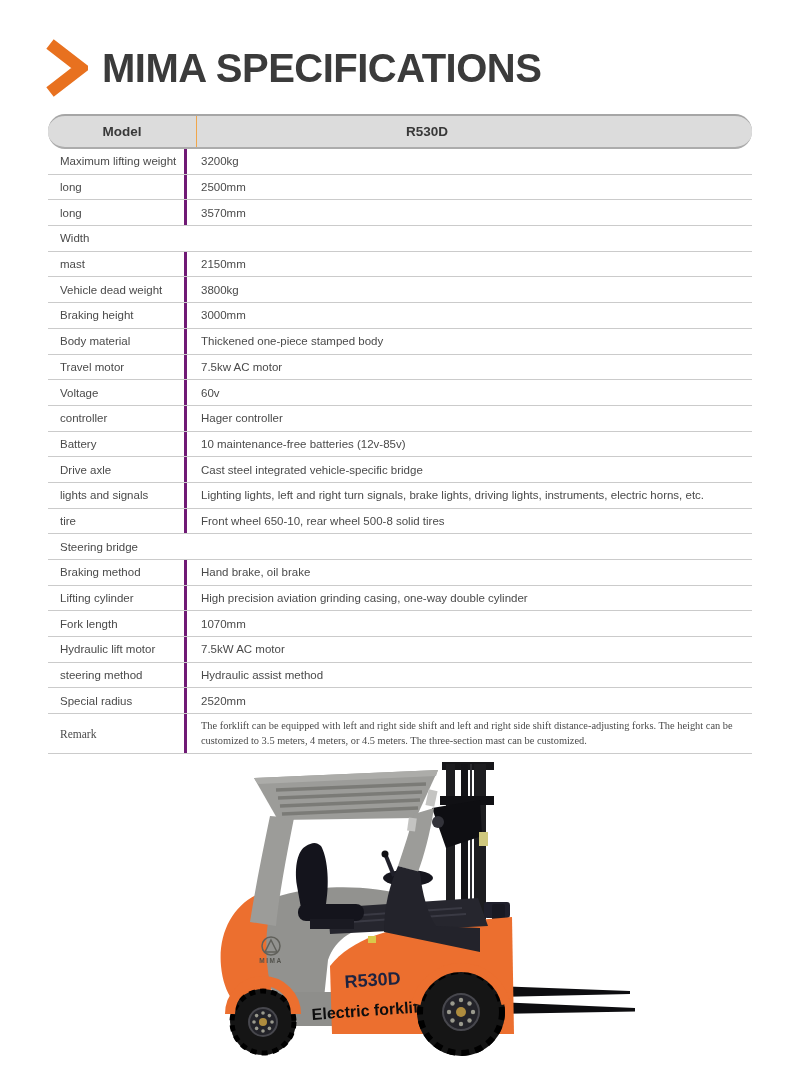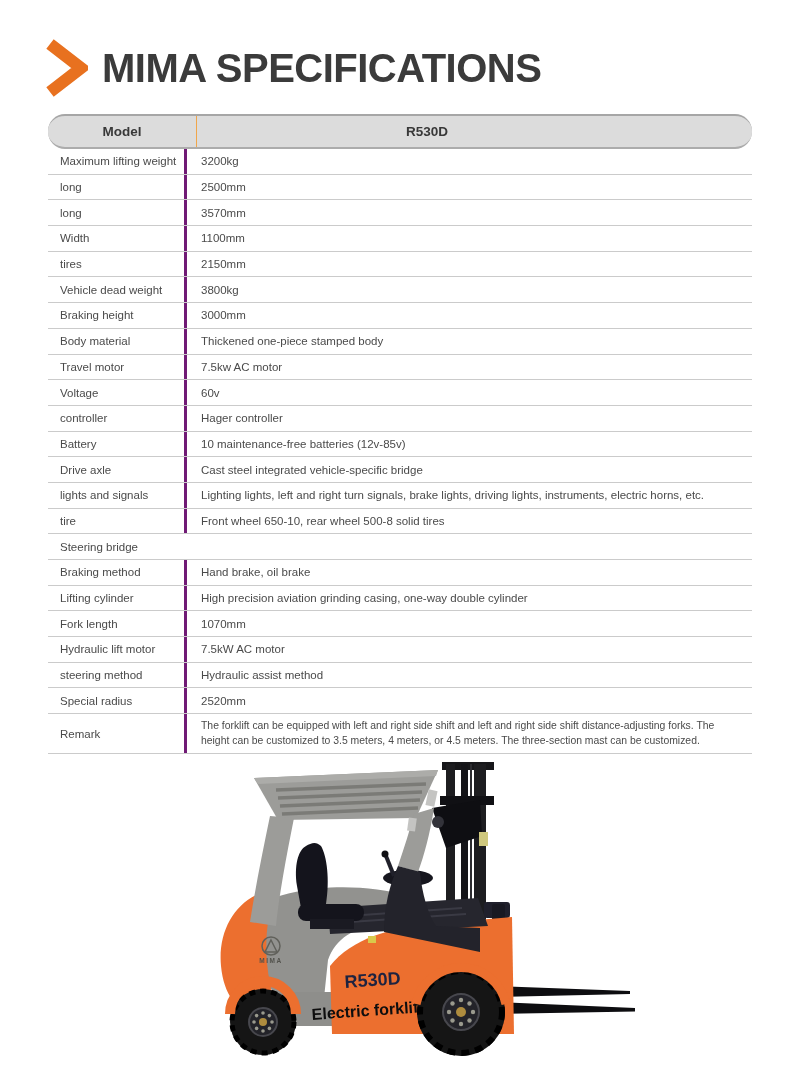--- a/index.html
+++ b/index.html
@@ -10,21 +10,21 @@
   .chevron{width:44px;height:60px;flex:0 0 auto;}
   h1.page-title{margin:0 0 0 14px;font-size:40px;font-weight:700;color:#3B3B3B;letter-spacing:-0.5px;line-height:60px;white-space:nowrap;}
 
   
   .spec-table{position:absolute;left:48px;top:114px;width:704px;font-size:11.5px;color:#4A4A4A;}
   .thead{display:flex;height:31px;background:#DCDCDC;border-top:2px solid #A6A6A6;border-bottom:2px solid #ACACAC;font-weight:bold;font-size:13.5px;color:#383838;border-radius:17px;}
   .th{display:flex;align-items:center;justify-content:center;height:100%;box-sizing:border-box;}
   .th.label-col{width:148px;}
   .th.value-col{flex:1;border-left:1px solid #F0A64B;padding-right:95px;}
   .tr{display:flex;border-bottom:1px solid #CBCBCB;height:24.7px;}
-  .tr.multiline{height:auto;}
+  .tr.multiline{height:auto;font-family:Liberation Serif, serif;}
   .td{display:flex;align-items:center;box-sizing:border-box;}
   .td.label{width:136px;padding-left:12px;flex:0 0 auto;}
   .td.value{flex:1;padding-left:14px;padding-right:8px;border-left:3px solid #701a75;}
   .tr.multiline .td.value{font-size:10.4px;line-height:14.5px;padding-top:5px;padding-bottom:5px;}
 
   
   .forklift-figure{position:absolute;left:180px;top:756px;width:460px;height:330px;}
   .forklift-figure svg{display:block;width:100%;height:100%;}
   svg text{font-family:"Liberation Sans",sans-serif;}
 </style>
@@ -53,24 +53,23 @@
         <div class="tr">
           <div class="td label">long</div>
           <div class="td value">2500mm</div>
         </div>
         <div class="tr">
           <div class="td label">long</div>
           <div class="td value">3570mm</div>
         </div>
         <div class="tr">
           <div class="td label">Width</div>
-          <div class="td value">1100mm</div>
-        </div>
-        <div class="tr">
-          <div class="td label">tires</div>
+        </div>
+        <div class="tr">
+          <div class="td label">mast</div>
           <div class="td value">2150mm</div>
         </div>
         <div class="tr">
           <div class="td label">Vehicle dead weight</div>
           <div class="td value">3800kg</div>
         </div>
         <div class="tr">
           <div class="td label">Braking height</div>
           <div class="td value">3000mm</div>
         </div>

